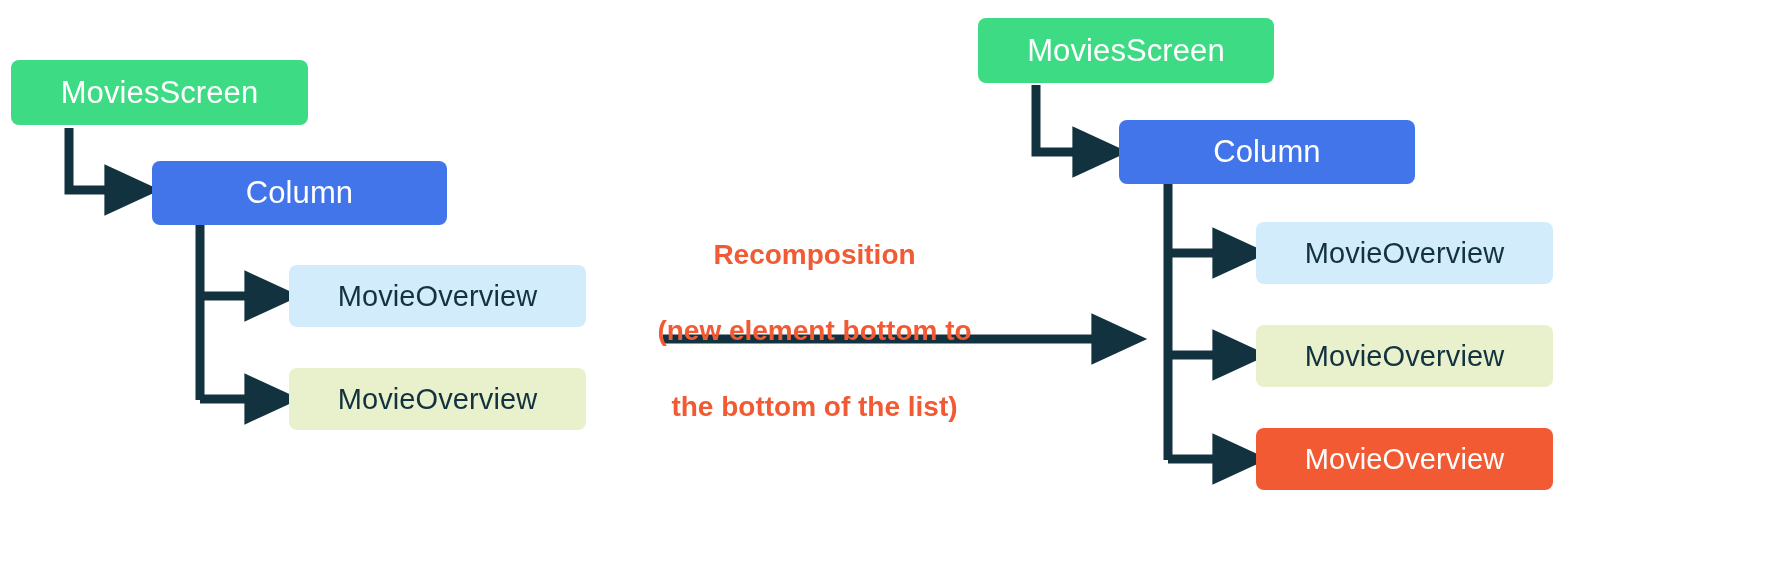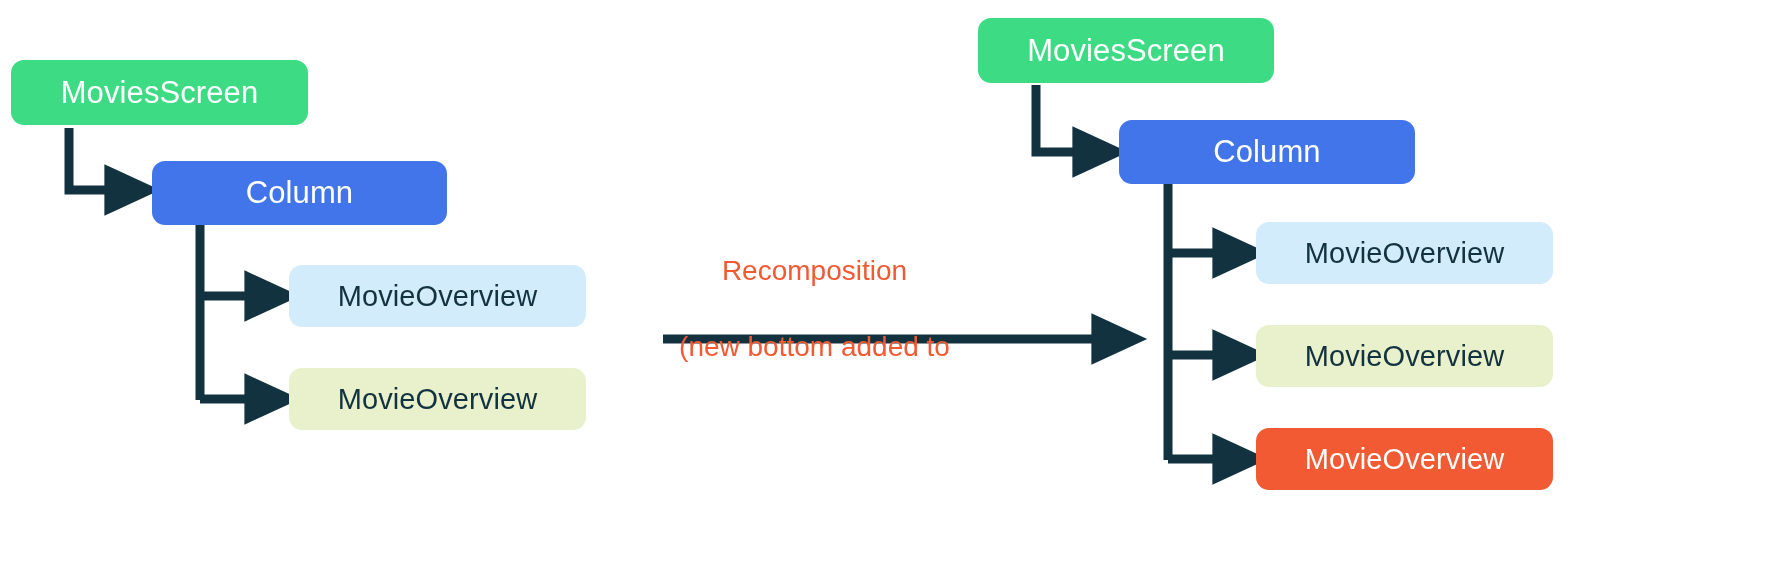--- a/index.html
+++ b/index.html
@@ -19,21 +19,21 @@
     position: absolute;
     left: 0; top: 0;
     width: 1779px;
     height: 584px;
   }
   .node {
     position: absolute;
     display: flex;
     align-items: center;
     justify-content: center;
-    border-radius: 13px;
+    border-radius: 8px;
     font-family: "Liberation Sans", sans-serif;
     font-weight: 400;
     white-space: nowrap;
     letter-spacing: 0.1px;
   }
   .node-screen { font-size: 31px; }
   .node-column { font-size: 31px; justify-content: center; }
   .node-overview { font-size: 29px; text-align: center; }
 
   .connector-layer {
@@ -102,23 +102,24 @@
   </div>
 
   <div class="node node-overview" style="left:289px; top:265px; width:297px; height:62px; background:#d3ecfb; color:#13323f;">
     <span>MovieOverview</span>
   </div>
 
   <div class="node node-overview" style="left:289px; top:368px; width:297px; height:62px; background:#e8f1cb; color:#13323f;">
     <span>MovieOverview</span>
   </div>
 
-  <div class="center-label" style="left:637px; top:214px; width:355px; color:#f15a32;">
+  <div class="center-label" style="left:637px; top:198px; width:355px; color:#f15a32;font-weight:bold;">
     <div>Recomposition</div>
-    <div>(new bottom added to</div>
+    <div>(new element bottom to</div>
+    <div>the bottom of the list)</div>
   </div>
 
   <div class="node node-screen" style="left:978px; top:18px; width:296px; height:65px; background:#3ddc84; color:#ffffff;">
     <span>MoviesScreen</span>
   </div>
 
   <div class="node node-column" style="left:1119px; top:120px; width:296px; height:64px; background:#4274ea; color:#ffffff;">
     <span>Column</span>
   </div>
 

